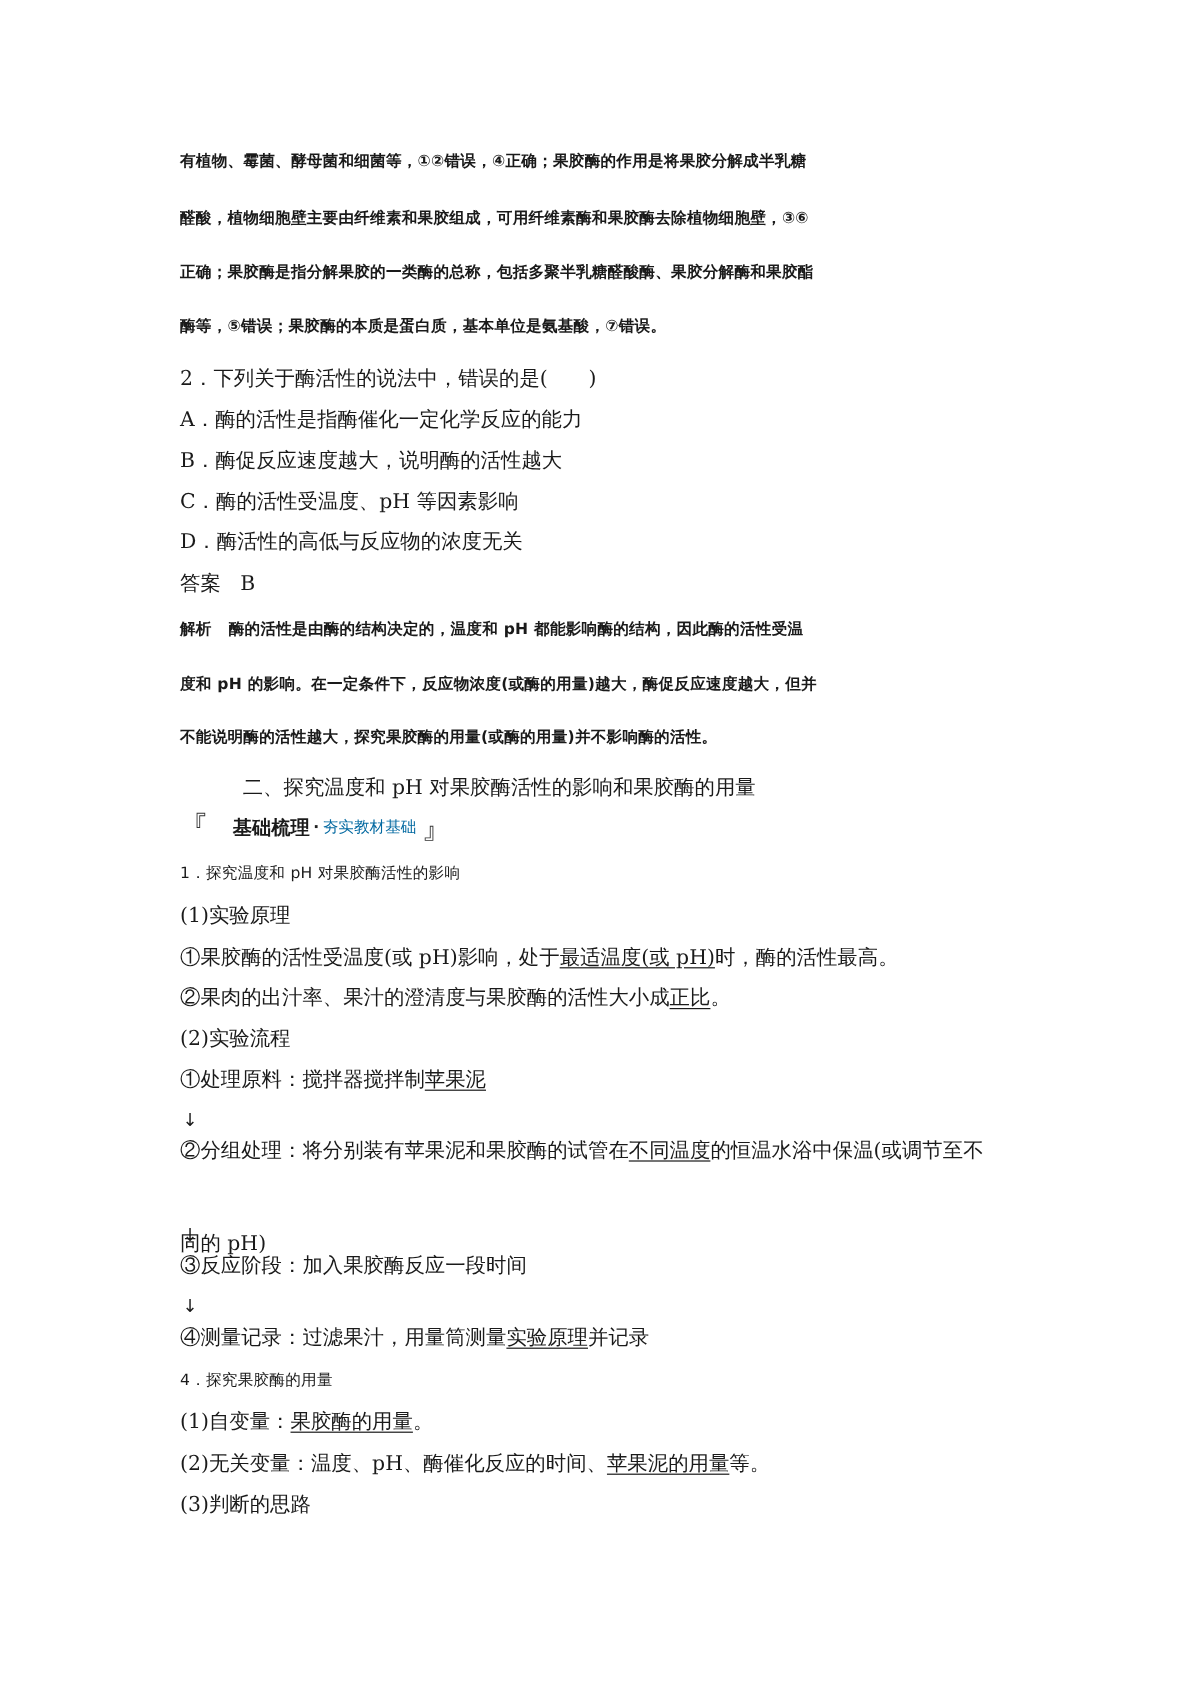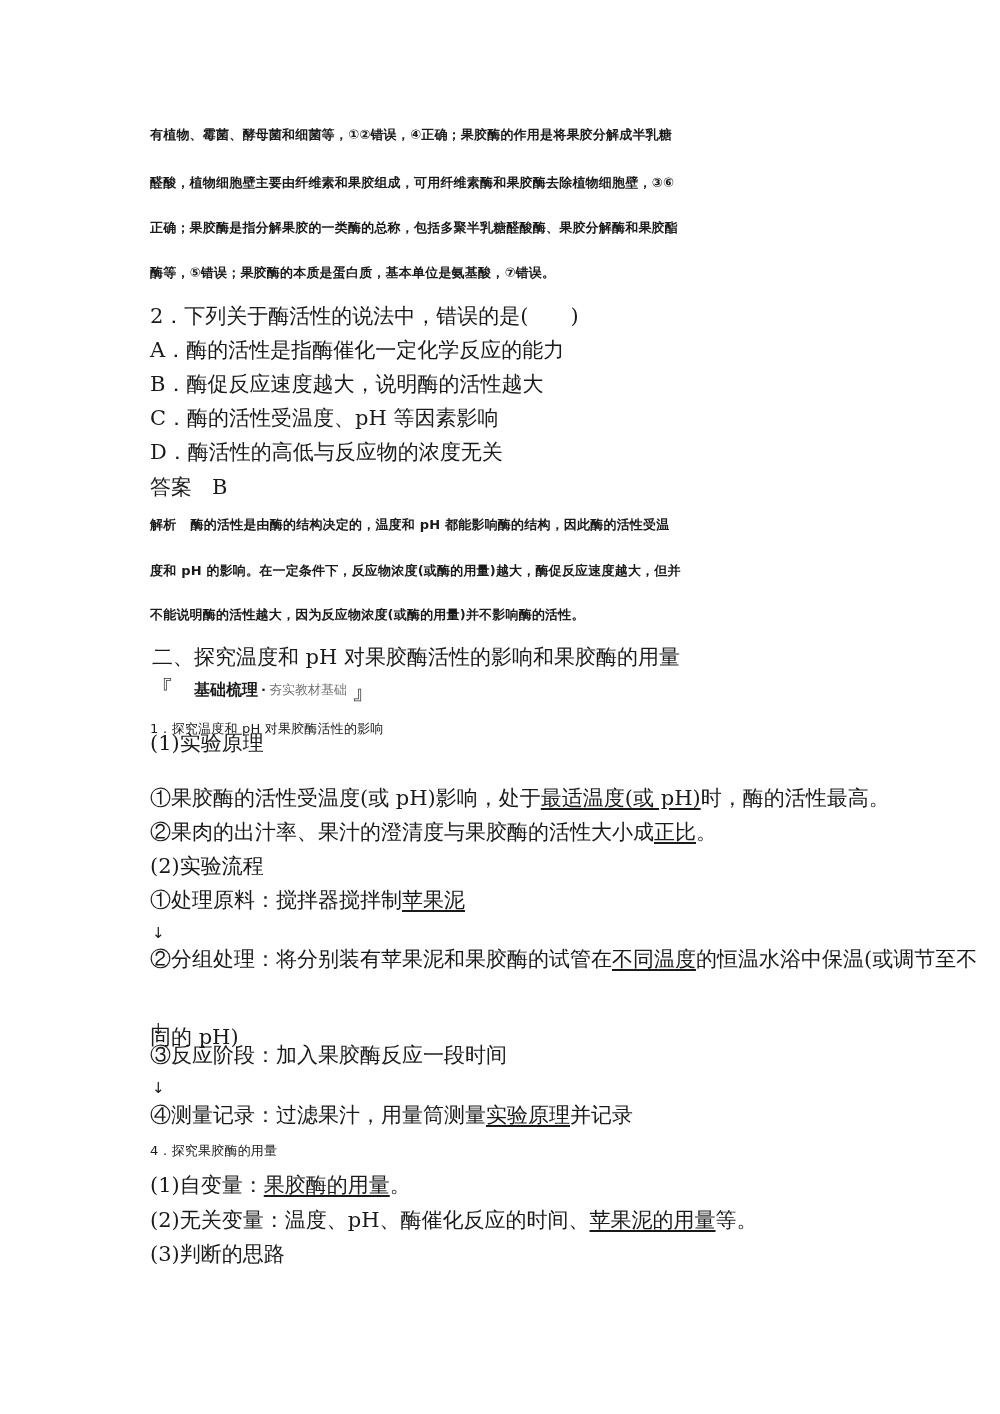--- a/index.html
+++ b/index.html
@@ -1,25 +1,25 @@
 <!DOCTYPE html>
 <html><head>
 <meta charset="utf-8">
 <style>
   html, body { margin: 0; padding: 0; background: #ffffff; }
   body { width: 1000px; height: 1414px; position: relative; overflow: hidden;
          font-family: "DejaVu Serif", "Liberation Serif", serif; color: #1a1a1a; }
-  .line { position: absolute; left: 150px; white-space: nowrap; font-size: 21px; line-height: 22px; }
+  .line { position: absolute; left: 150px; white-space: nowrap; font-size: 17px; line-height: 22px; }
   .sans { font-family: "DejaVu Sans", "Liberation Sans", sans-serif; font-weight: bold; font-size: 13px; letter-spacing: 0.2px; }
   .u { text-decoration: underline; text-underline-offset: 3px; }
   .center { left: 0; width: 832px; text-align: center; }
   .tag { position: absolute; left: 148px; top: 678px; font-size: 17px; line-height: 24px; display: flex; align-items: center; }
   .tag .br { font-family: "DejaVu Sans", sans-serif; font-size: 26px; color: #333; line-height: 24px; }
   .tag .t1 { font-family: "DejaVu Sans", sans-serif; font-weight: bold; font-size: 16px; margin-left: 20px; }
-  .tag .t2 { font-family: "DejaVu Sans", sans-serif; font-size: 13px; color: #737373; margin-right: 4px; }
+  .tag .t2 { font-family: "DejaVu Sans", sans-serif; font-size: 13px; color: #0369a1; margin-right: 4px; }
   .arrow { position: absolute; left: 152px; font-size: 15px; font-family: "DejaVu Sans", sans-serif; }
 </style>
 </head>
 <body>
 
 <div class="line sans" style="top:124px">有植物、霉菌、酵母菌和细菌等，①②错误，④正确；果胶酶的作用是将果胶分解成半乳糖</div>
 <div class="line sans" style="top:172px">醛酸，植物细胞壁主要由纤维素和果胶组成，可用纤维素酶和果胶酶去除植物细胞壁，③⑥</div>
 <div class="line sans" style="top:217px">正确；果胶酶是指分解果胶的一类酶的总称，包括多聚半乳糖醛酸酶、果胶分解酶和果胶酯</div>
 <div class="line sans" style="top:262px">酶等，⑤错误；果胶酶的本质是蛋白质，基本单位是氨基酸，⑦错误。</div>
 
@@ -28,34 +28,34 @@
 <div class="line" style="top:373px">B．酶促反应速度越大，说明酶的活性越大</div>
 <div class="line" style="top:407px">C．酶的活性受温度、pH 等因素影响</div>
 <div class="line" style="top:441px">D．酶活性的高低与反应物的浓度无关</div>
 <div class="line" style="top:476px">
   <span>答案</span>&nbsp;&nbsp;&nbsp;<span>B</span>
 </div>
 <div class="line sans" style="top:514px">
   <span>解析</span>&nbsp;&nbsp;&nbsp;<span>酶的活性是由酶的结构决定的，温度和 pH 都能影响酶的结构，因此酶的活性受温</span>
 </div>
 <div class="line sans" style="top:560px">度和 pH 的影响。在一定条件下，反应物浓度(或酶的用量)越大，酶促反应速度越大，但并</div>
-<div class="line sans" style="top:604px">不能说明酶的活性越大，因为反应物浓度(或酶的用量)并不影响酶的活性。</div>
+<div class="line sans" style="top:604px">不能说明酶的活性越大，探究果胶酶的用量(或酶的用量)并不影响酶的活性。</div>
 
 <div class="line center" style="top:646px">二、探究温度和 pH 对果胶酶活性的影响和果胶酶的用量</div>
 
 <div class="tag">
   <span class="br">『</span>
   <span class="t1">基础梳理</span>
   <span class="t2" style="margin:0 3px;color:#222;font-weight:bold">·</span>
   <span class="t2">夯实教材基础</span>
   <span class="br">』</span>
 </div>
 
 <div class="line sans" style="top:718px;font-weight:normal">1．探究温度和 pH 对果胶酶活性的影响</div>
-<div class="line" style="top:732px">(1)实验原理</div>
+<div class="line" style="top:752px">(1)实验原理</div>
 <div class="line" style="top:787px">
   <span>①果胶酶的活性受温度(或 pH)影响，处于</span><span class="u">最适温度(或 pH)</span><span>时，酶的活性最高。</span>
 </div>
 <div class="line" style="top:821px">
   <span>②果肉的出汁率、果汁的澄清度与果胶酶的活性大小成</span><span class="u">正比</span><span>。</span>
 </div>
 <div class="line" style="top:855px">(2)实验流程</div>
 <div class="line" style="top:889px">
   <span>①处理原料：搅拌器搅拌制</span><span class="u">苹果泥</span>
 </div>

